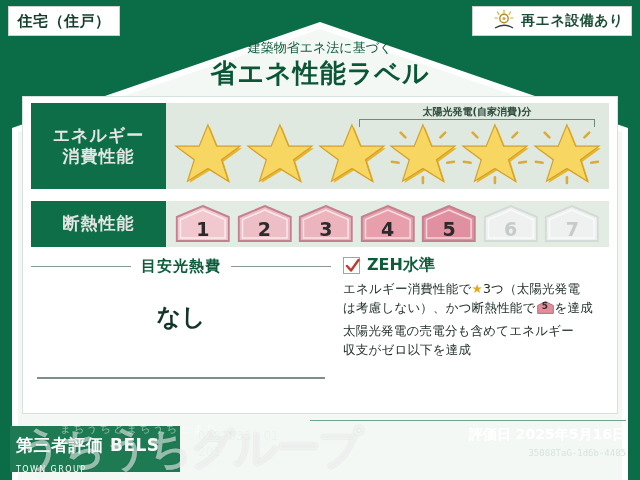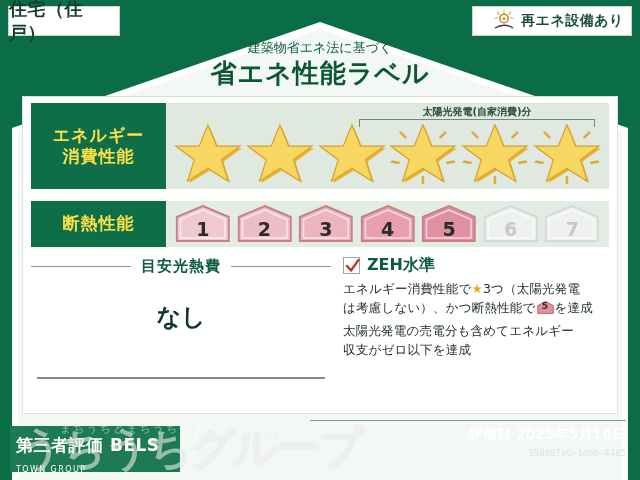--- a/index.html
+++ b/index.html
@@ -28,21 +28,21 @@
     position: absolute;
     background: #ffffff;
     border: 1px solid #c9d6cf;
     color: #123d2b;
     display: flex; align-items: center; justify-content: center;
     font-weight: 700;
     letter-spacing: .5px;
   }
   #chip-housing {
     left: 8px; top: 6px; width: 112px; height: 30px;
-    font-size: 18px;
+    font-size: 15px;
     font-family: Liberation Mono, monospace;
   }
   #chip-renew {
     right: 8px; top: 6px; width: 160px; height: 30px;
     font-size: 14px; gap: 5px; padding-left: 12px;
     color: #1b4d36;
   }
   #chip-renew .sun-ico { flex: 0 0 auto; }
 
   
@@ -66,21 +66,21 @@
   }
 
   
   .perf-row { position: absolute; left: 8px; right: 8px; }
   #row-energy { top: 6px; height: 86px; }
   #row-insul  { top: 104px; height: 46px; }
 
   .perf-label {
     position: absolute; left: 0; top: 0;
     width: 135px; height: 100%;
-    background: #0e6e48; color: #fde047;
+    background: #0e6e48; color: #e5e5e5;
     display: flex; flex-direction: column;
     align-items: center; justify-content: center;
     font-size: 17px; font-weight: 700; line-height: 1.25;
     letter-spacing: 1px;
   }
   .perf-body {
     position: absolute; left: 135px; right: 0; top: 0; height: 100%;
     background: #dfe9df;
   }
   #row-insul .perf-body { background: #e3ece3; }

